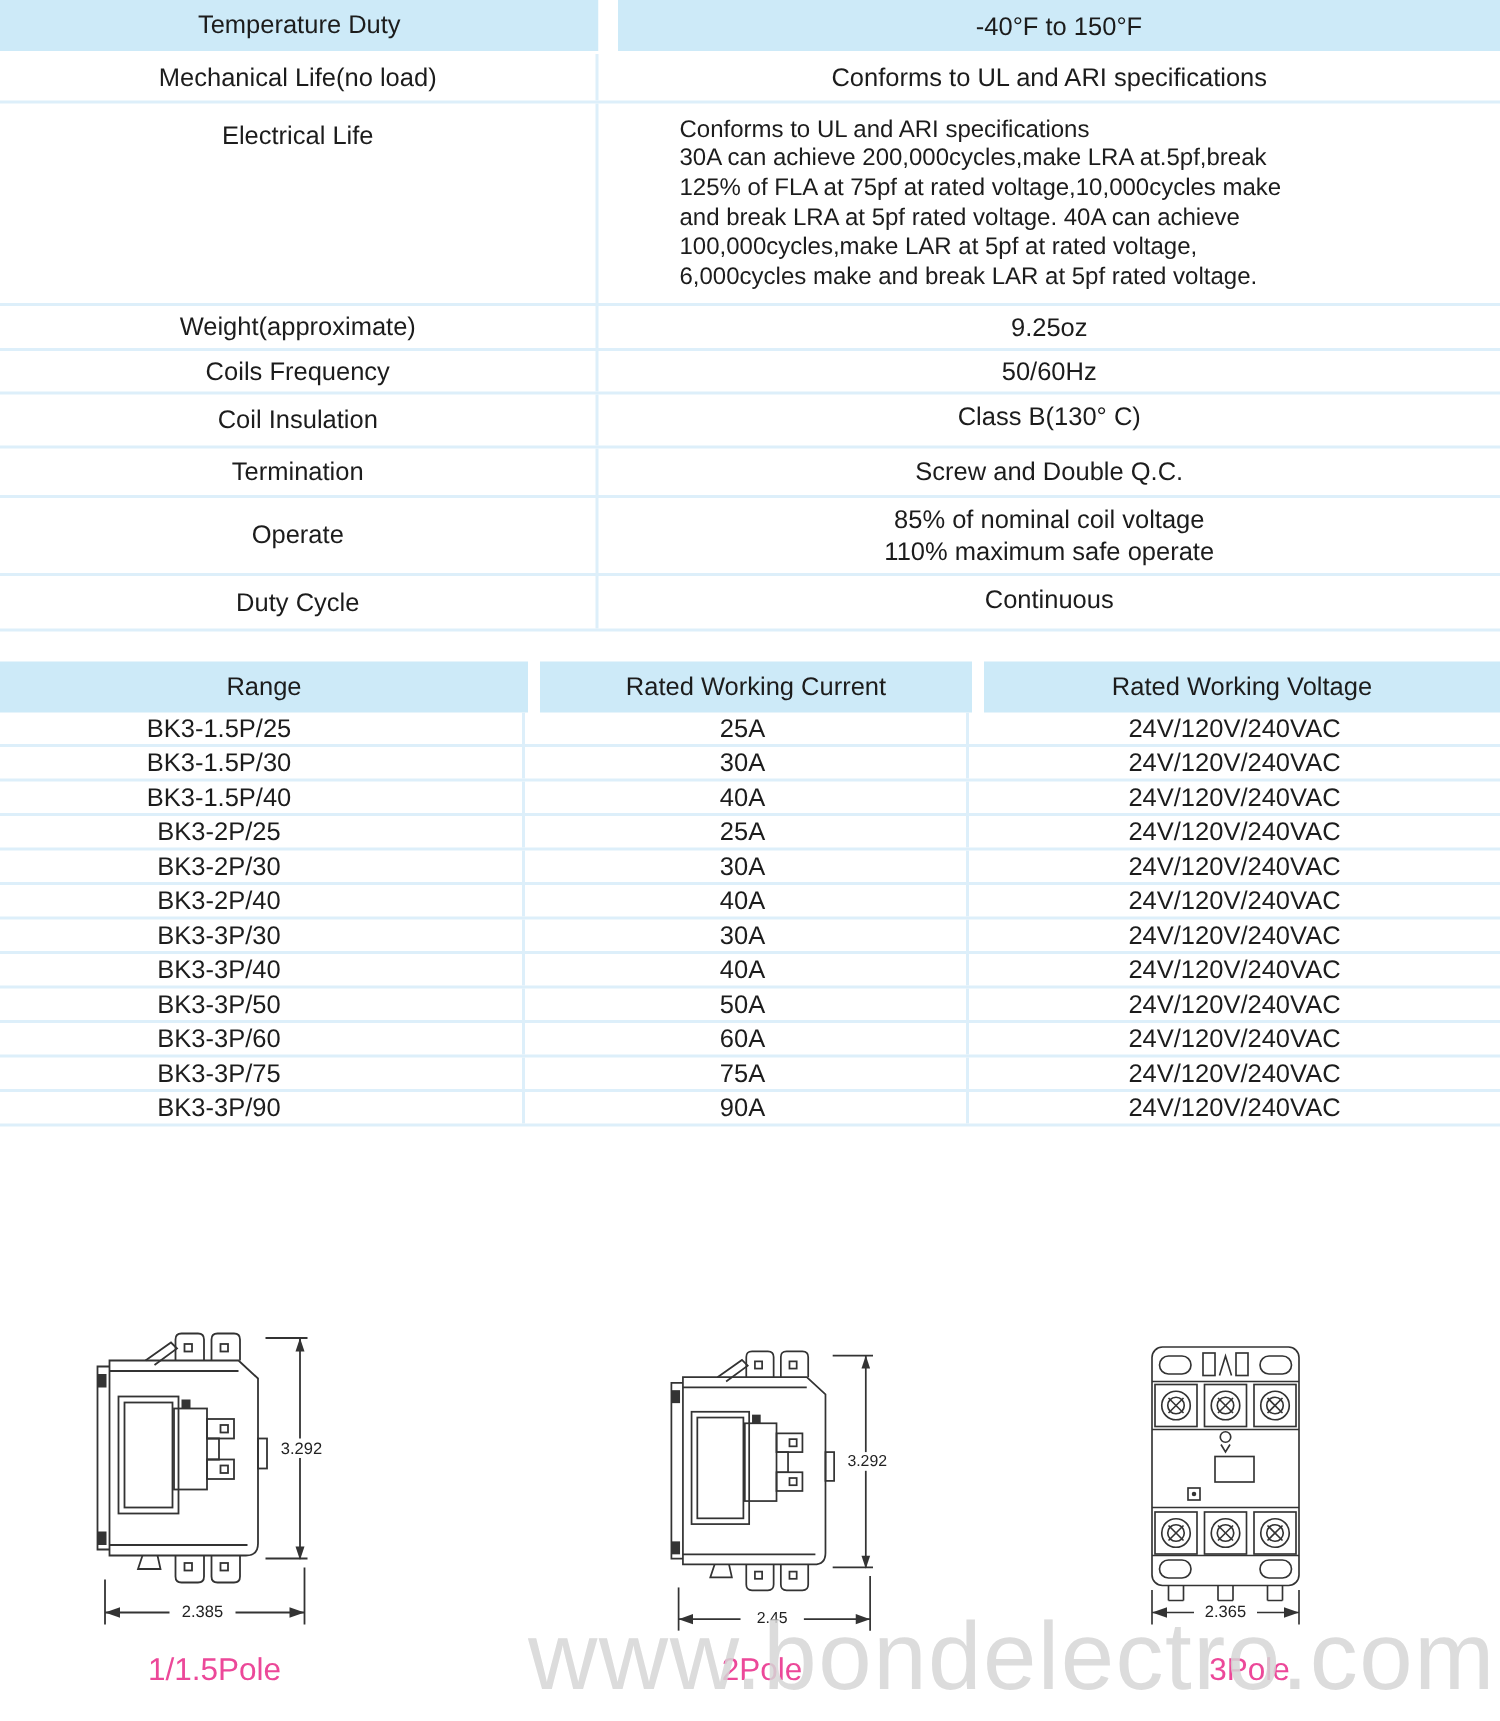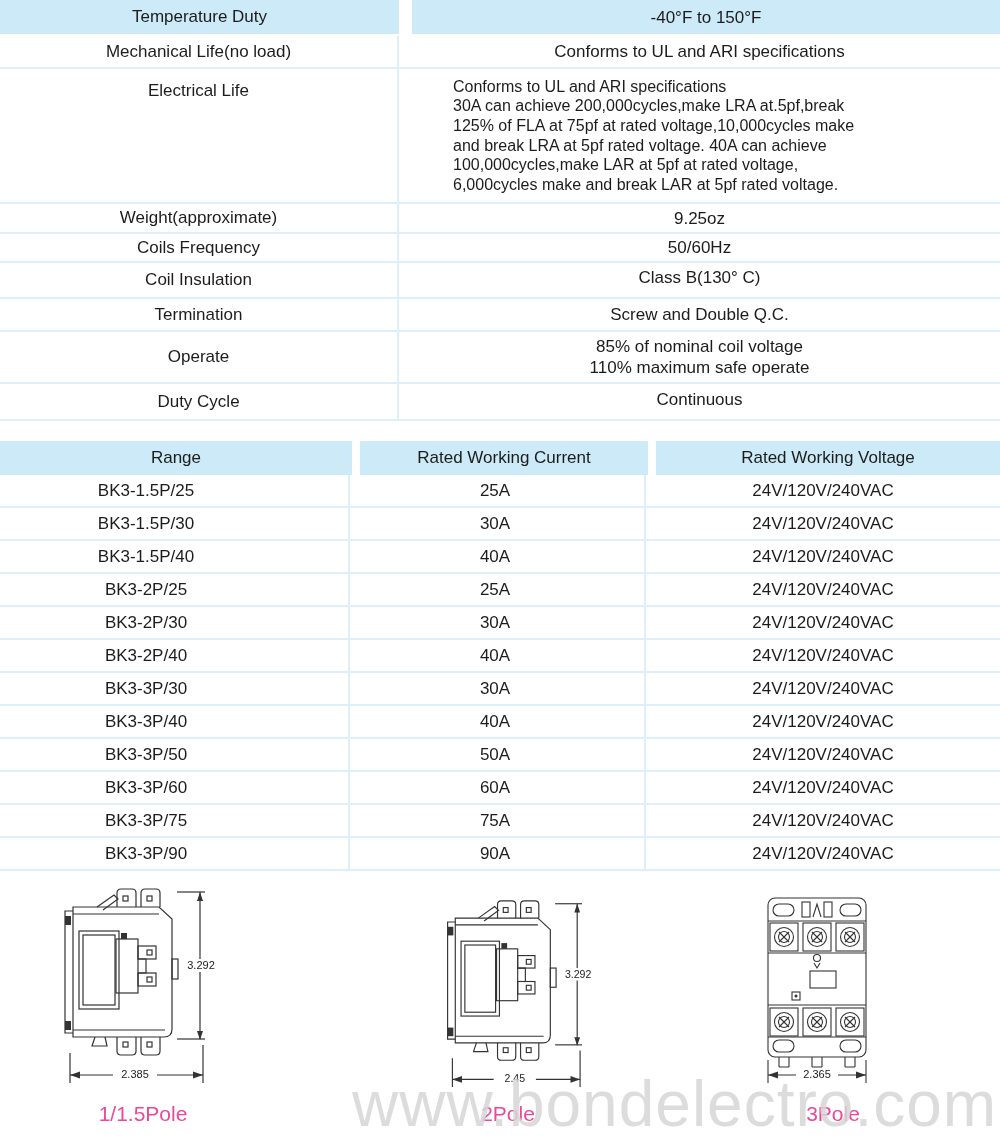--- a/index.html
+++ b/index.html
@@ -21,21 +21,21 @@
   .rcell{flex:1;display:flex;flex-direction:column;align-items:center;justify-content:center;text-align:left;line-height:21px}
   .srow.blue .rcell{background:var(--blue)}
   .rcell.left{align-items:flex-start;text-align:left;padding-left:54px}
   .rcell.left div{font-size:16px;line-height:19.6px}
   
   .ratings{position:absolute;top:441px;left:0;width:1000px;font-size:17px}
   .hrow{display:flex;height:34px}
   .hcell{background:var(--blue);display:flex;align-items:center;justify-content:center}
   .hc1{width:352px}.hc2{width:288px}.hc3{flex:1}
   .hgap{width:8px}
-  .brow{display:flex;height:33px;border-bottom:2px solid var(--line)}
+  .brow{display:flex;height:23px;border-bottom:2px solid var(--line)}
   .bc{display:flex;align-items:center;justify-content:center}
   .bc1{width:350px;border-right:2px solid var(--line);padding-right:56px}
   .bc2{width:296px;border-right:2px solid var(--line);padding-right:4px}
   .bc3{flex:1}
   
   .draw{position:absolute}
   #sv,#fv{stroke:var(--art);fill:none}
   .af{fill:var(--art);stroke:none}
   .wbg{fill:#fff;stroke:none}
   .dim{fill:#222;stroke:none;font-size:11px;font-family:"Liberation Sans",sans-serif}

